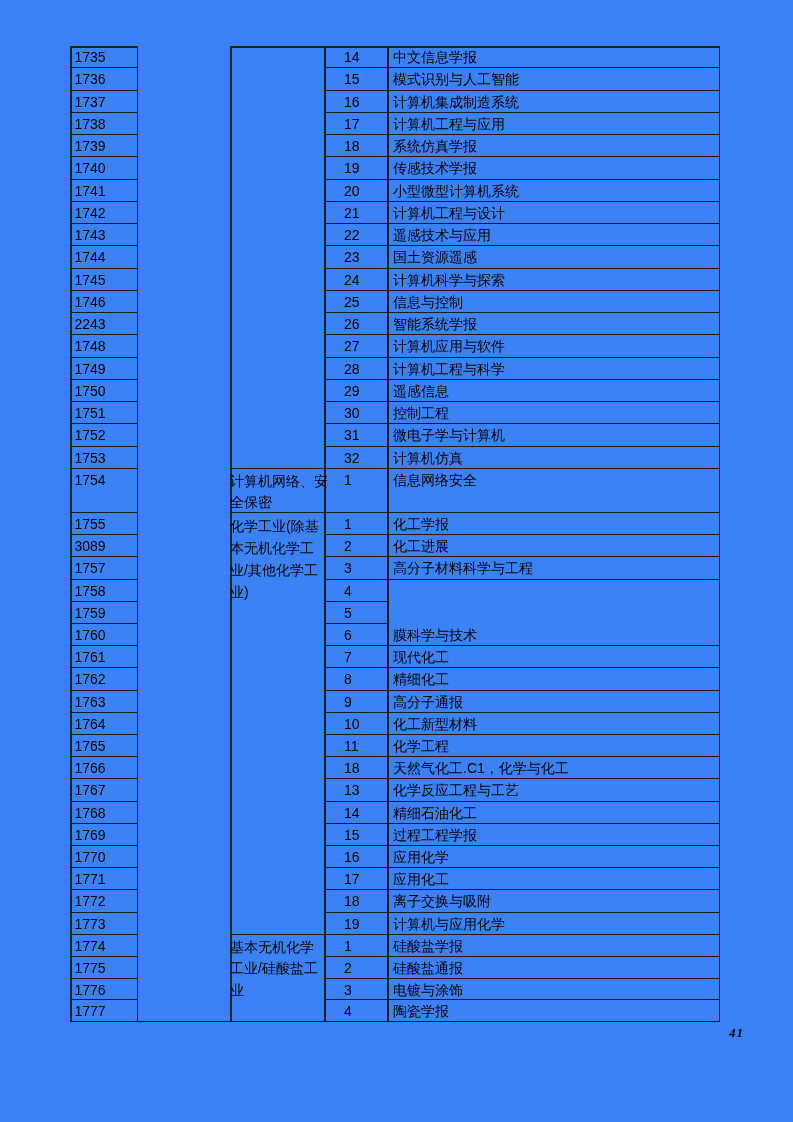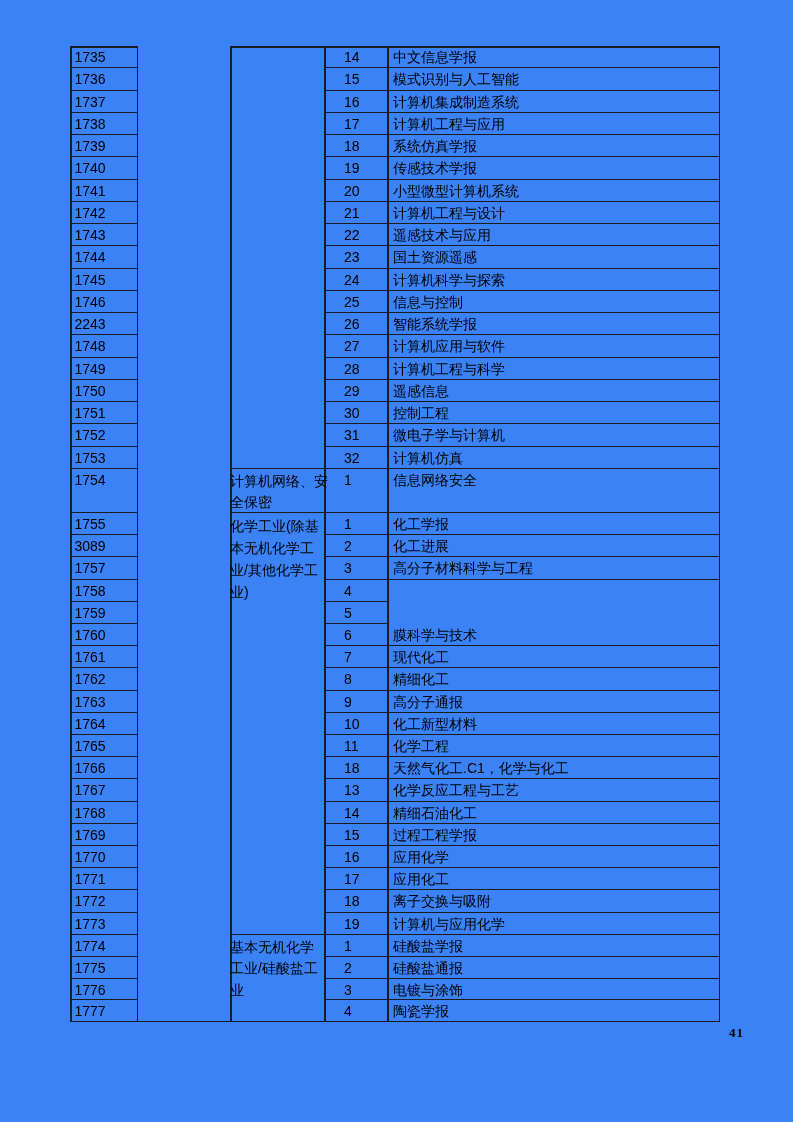--- a/index.html
+++ b/index.html
@@ -21,21 +21,21 @@
   .row.last .catseg{display:block;}
   .cseq{left:254px;width:63px;border-bottom:1.5px solid #1c1c1c;padding-left:20px;}
   .cname{left:317px;width:331.5px;border-bottom:1.5px solid #1c1c1c;padding-left:6px;}
   .cat{
     position:absolute;left:160px;width:106px;top:0;text-align:left;z-index:2;
     padding-top:1.5px;
   }
   .cat div{line-height:var(--clh,22px);}
   .pagenum{
     position:absolute;left:729px;top:1025px;font-size:13px;font-weight:bold;
-    font-family:"Liberation Serif","DejaVu Serif",serif;letter-spacing:1px;
+    font-family:"Liberation Serif","DejaVu Serif",serif;letter-spacing:1px;font-style:italic;
   }
 </style>
 </head>
 <body>
 
 <div class="page">
   <div class="tbl">
 
     <div class="vline" style="left:0;"></div>
     <div class="vline" style="left:66.5px;"></div>

